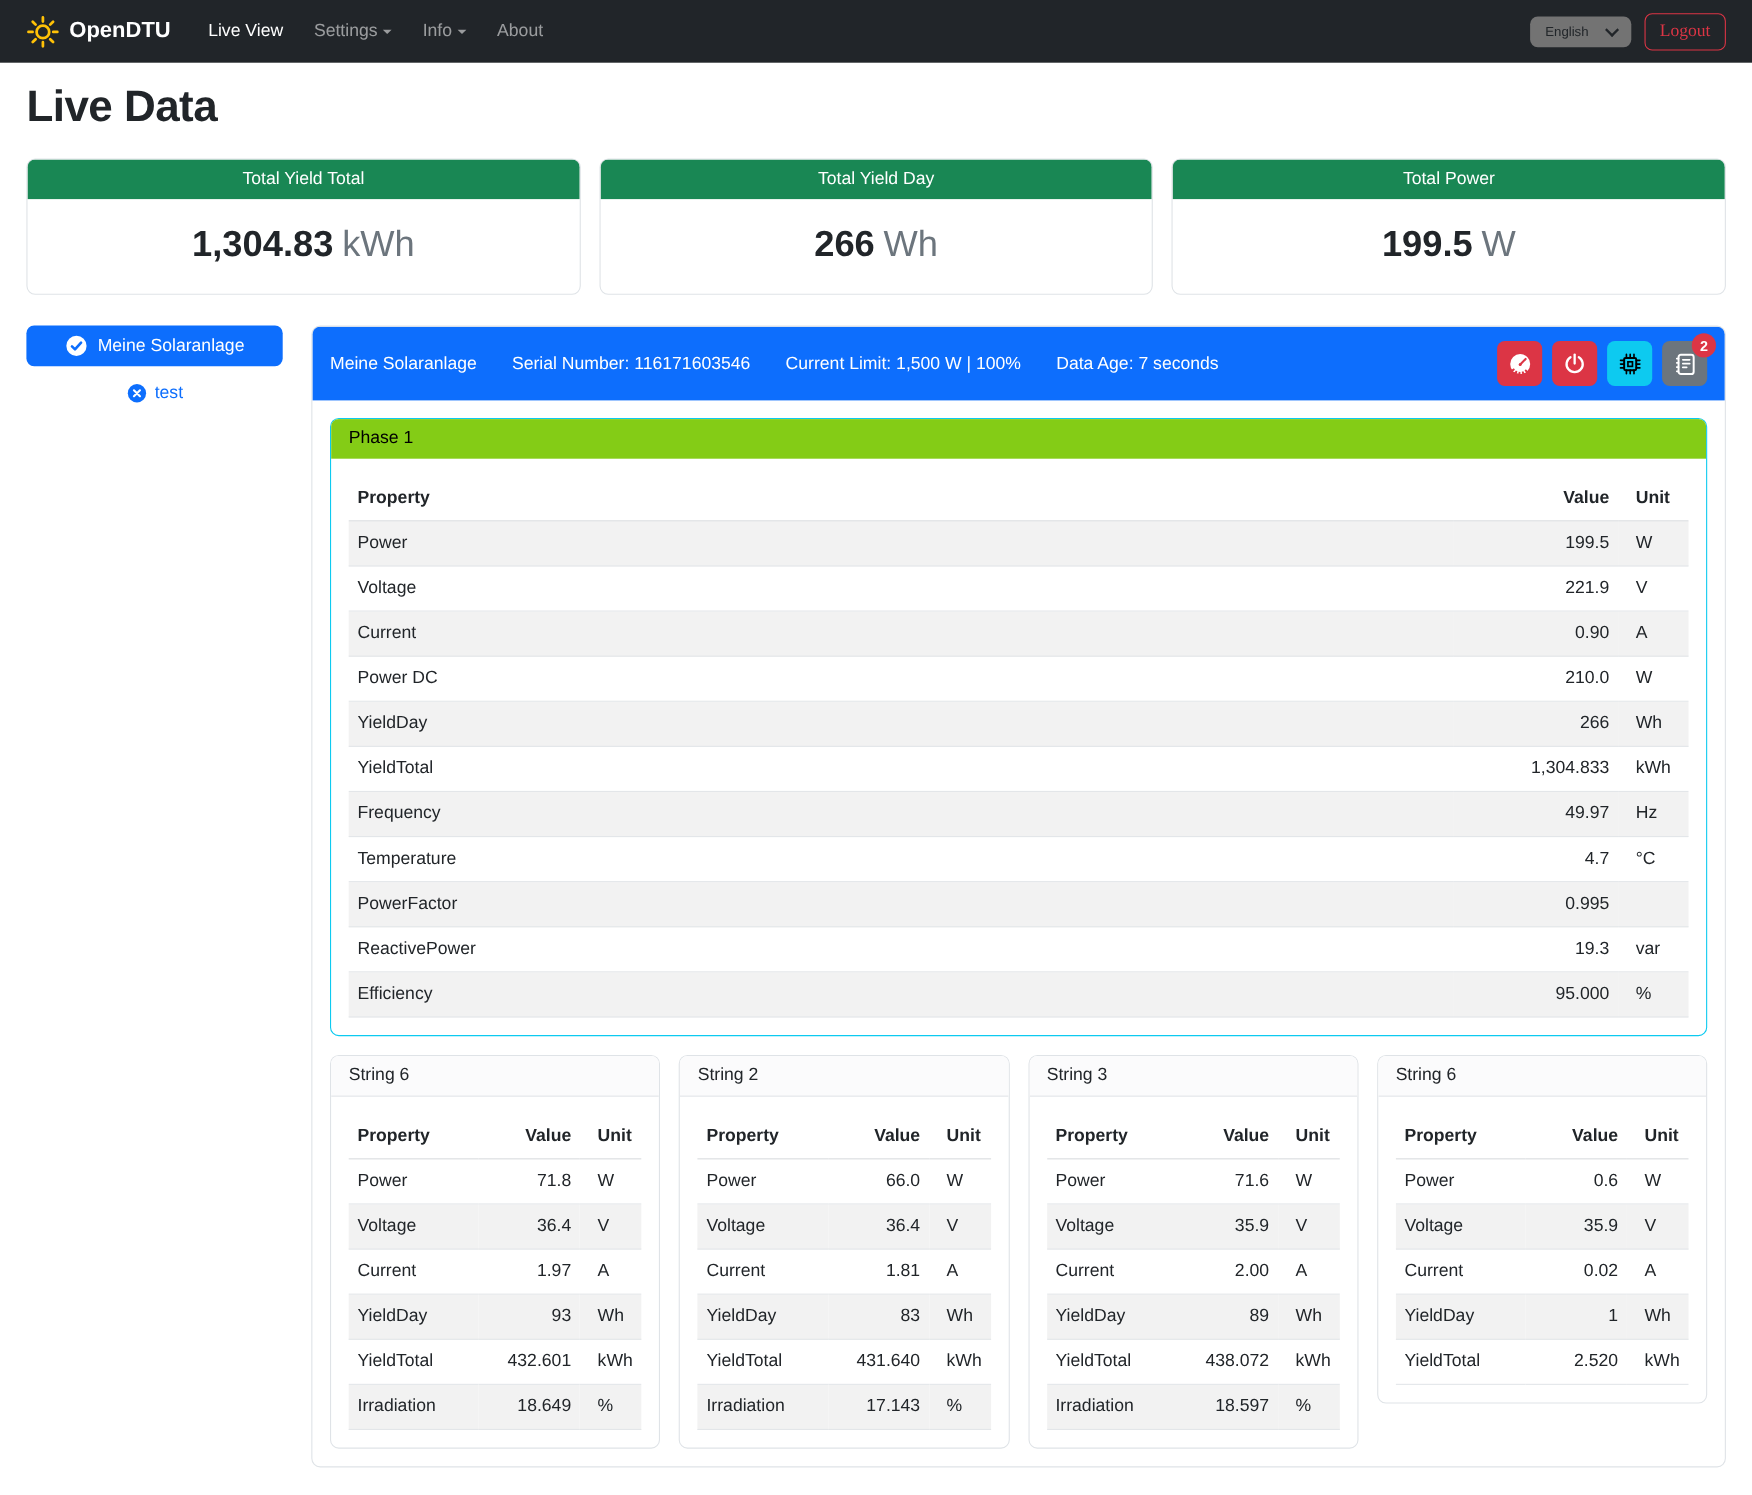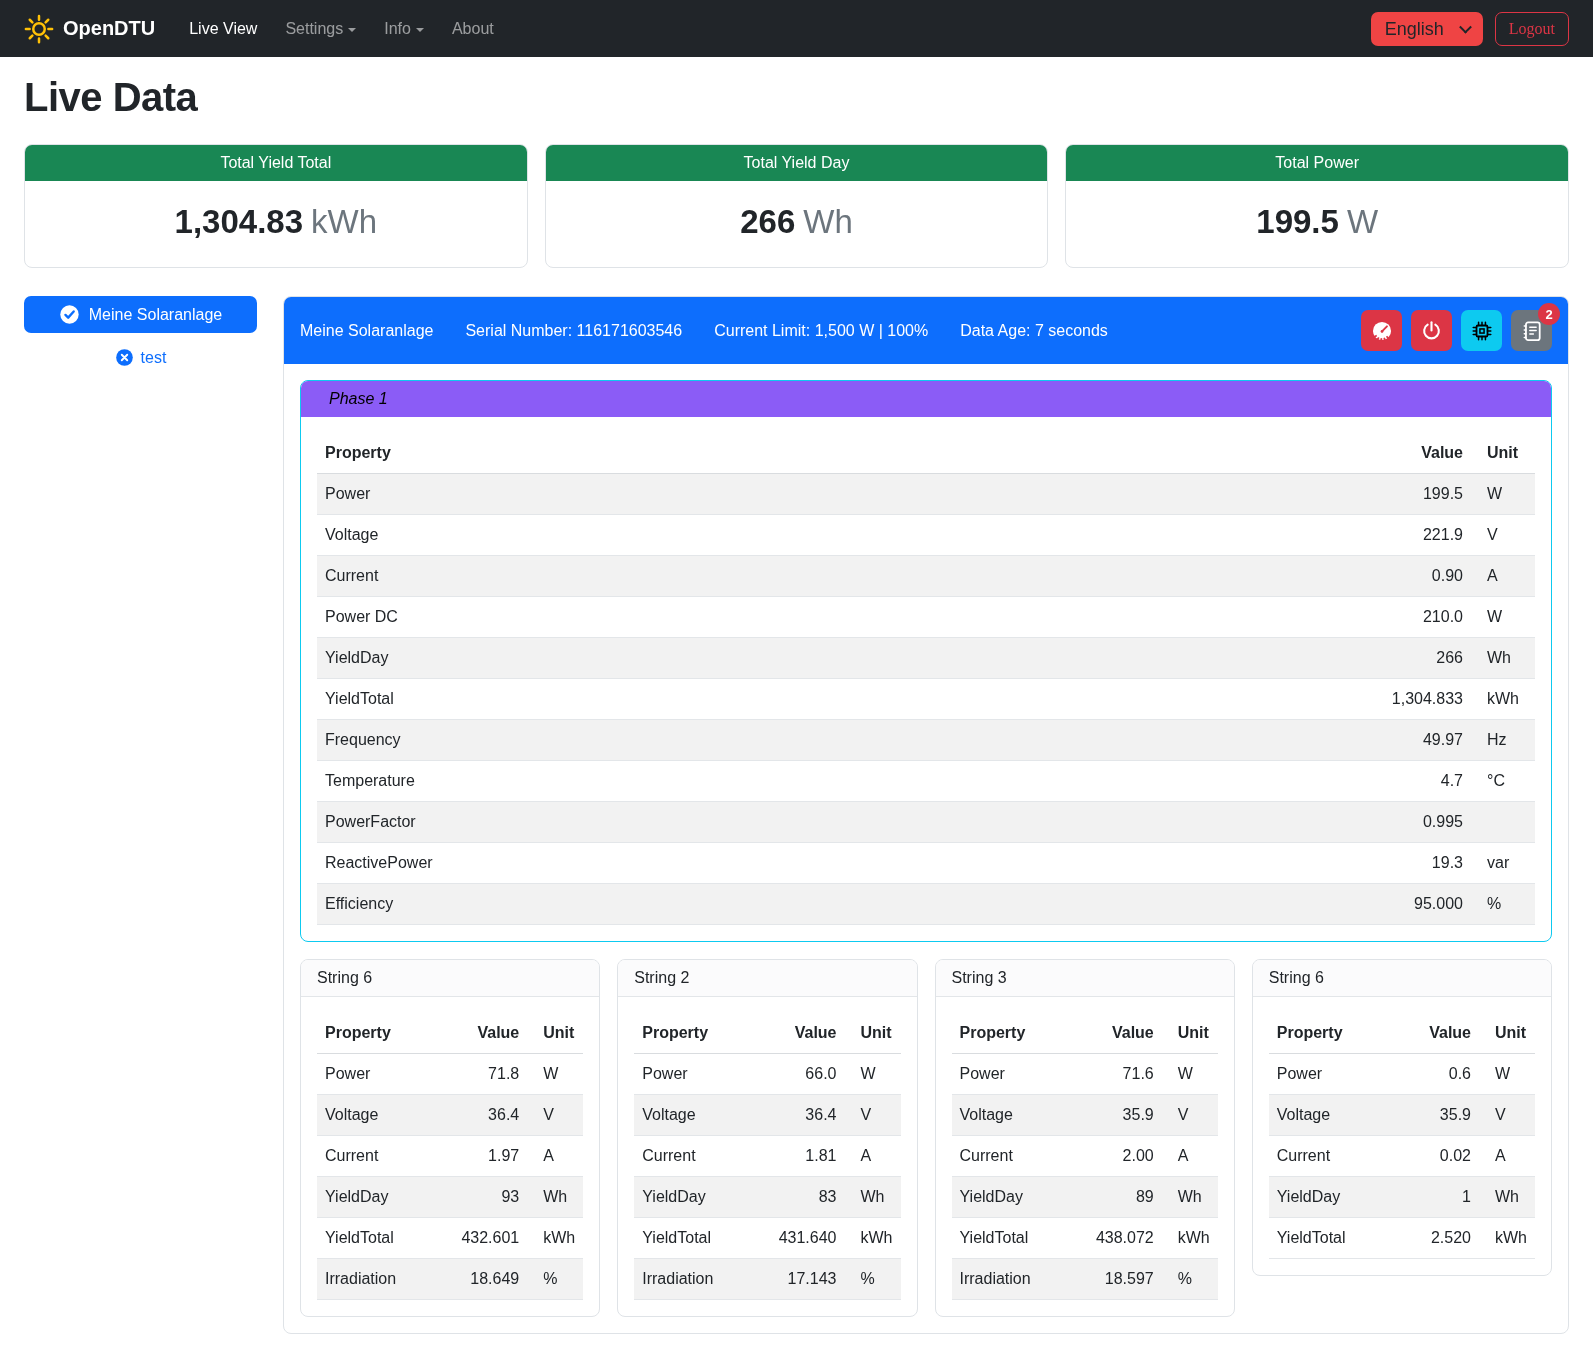--- a/index.html
+++ b/index.html
@@ -9,22 +9,22 @@
   
   .navbar { height:57px; background:#212529; display:flex; align-items:center; padding:0 24px; }
   .brand { display:flex; align-items:center; gap:9px; color:#fff; font-size:20px; font-weight:700; cursor:pointer; }
   .nav-links { display:flex; align-items:flex-start; margin-left:20px; }
   .nav-link { color:rgba(255,255,255,.55); padding:8px 14px; cursor:pointer; }
   .nav-link.active { color:#fff; }
   .caret { display:inline-block; margin-left:5px; vertical-align:2px;
     border-left:4px solid transparent; border-right:4px solid transparent; border-top:4.5px solid currentColor; }
   .nav-right { margin-left:auto; display:flex; align-items:center; gap:12px; }
   .select-wrap { position:relative; }
-  .select-wrap select { appearance:none; -webkit-appearance:none; border:none; background:#ef4444; color:#212529;
-    font-family:inherit; font-size:18px; padding:7px 38px 7px 14px; border-radius:7px; cursor:pointer; }
+  .select-wrap select { appearance:none; -webkit-appearance:none; border:none; background:#737373; color:#212529;
+    font-family:inherit; font-size:12px; padding:7px 38px 7px 14px; border-radius:7px; cursor:pointer; }
   .select-wrap::after { content:""; position:absolute; right:13px; top:50%; width:7px; height:7px;
     border-right:2px solid #212529; border-bottom:2px solid #212529;
     transform:translateY(-70%) rotate(45deg); pointer-events:none; }
   .logout-btn { background:transparent; border:1px solid #dc3545; color:#dc3545; font-family:Liberation Serif, serif;
     font-size:16px; padding:7px 13px; border-radius:7px; cursor:pointer; }
 
   
   .container { padding: 16px 24px 0 24px; }
   .page-title { font-size:40px; font-weight:600; margin: 2px 0 24px 0; letter-spacing:-.5px; }
 
@@ -53,21 +53,21 @@
     justify-content:center; cursor:pointer; position:relative; }
   .icon-btn.danger { background:#dc3545; }
   .icon-btn.info   { background:#0dcaf0; }
   .icon-btn.secondary { background:#6c757d; }
   .badge { position:absolute; top:-7px; right:-8px; min-width:22px; height:22px; border-radius:11px;
     background:#dc3545; color:#fff; font-size:13px; font-weight:700; display:flex; align-items:center; justify-content:center; }
   .inv-body { padding:16px; }
 
   
   .phase-card { border:1px solid #0dcaf0; border-radius:8px; overflow:hidden; margin-bottom:17px; background:#fff; }
-  .phase-header { background:#8b5cf6; color:#000; padding:9px 28px;font-style:italic; }
+  .phase-header { background:#84cc16; color:#000; padding:9px 16px; }
   .phase-body { padding:16px; }
 
   
   table { width:100%; border-collapse:collapse; font-size:16px; }
   th, td { padding:8px; line-height:24px; }
   thead th { text-align:left; font-weight:700; border-bottom:1px solid #d9dcdf; }
   tbody td { border-top:1px solid #e3e6e9; }
   tbody tr:last-child td { border-bottom:1px solid #e3e6e9; }
   .col-prop { font-weight:700; }
   td.col-prop { font-weight:400; }

